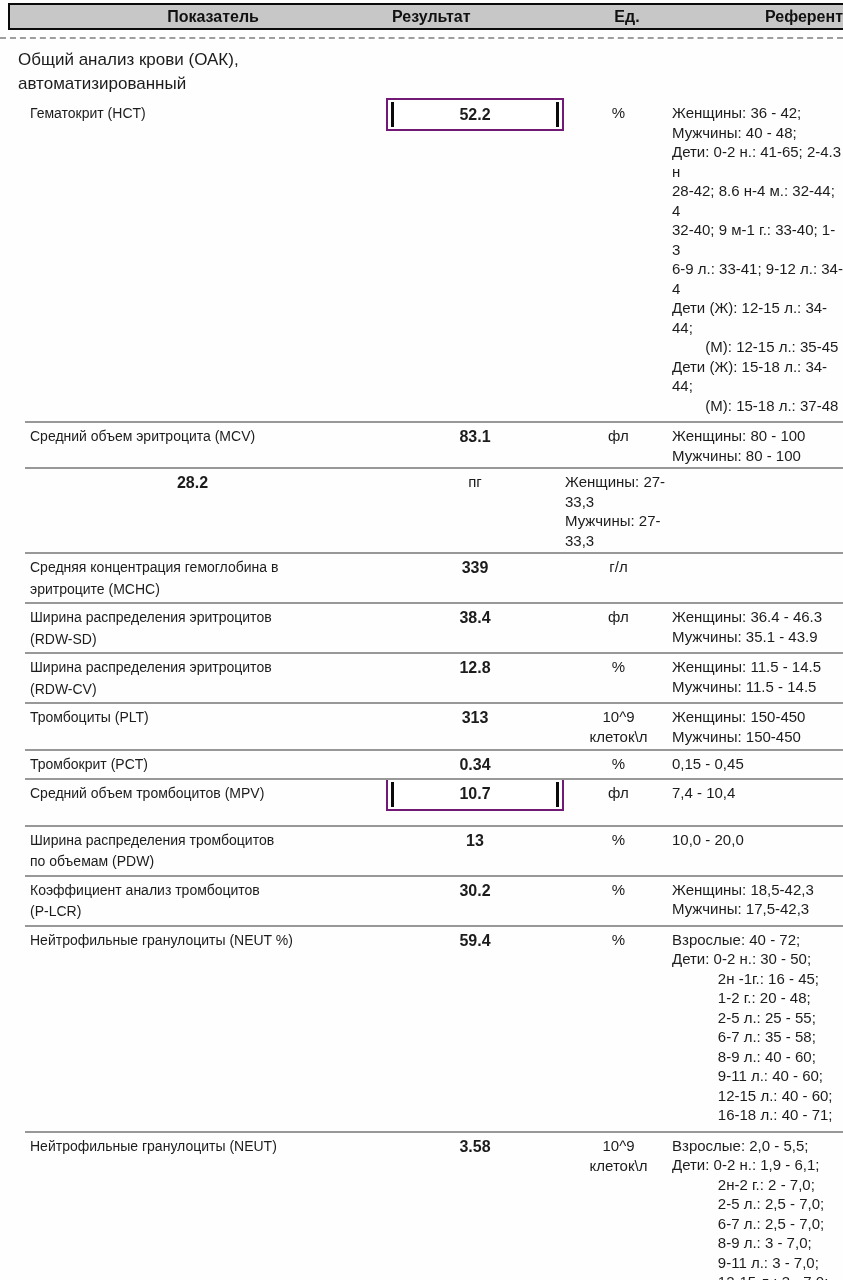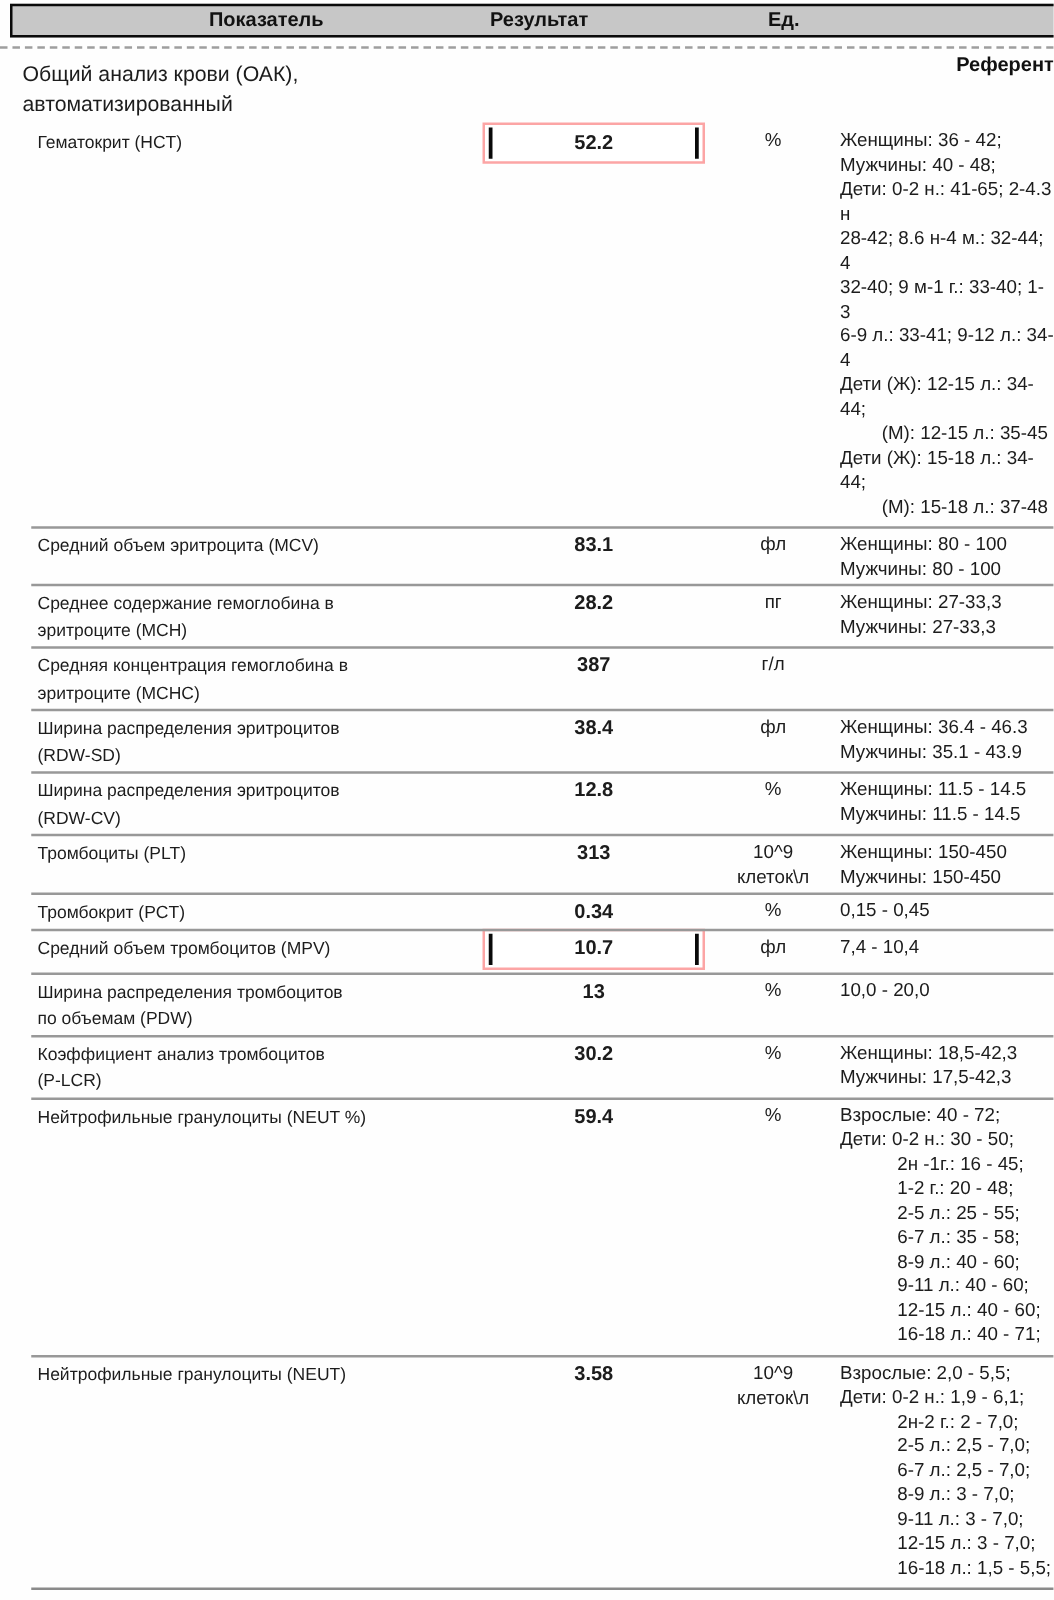--- a/index.html
+++ b/index.html
@@ -28,21 +28,21 @@
   .thead span {
     position: absolute;
     top: 3px;
     font-size: 16px;
     font-weight: bold;
     color: #111;
   }
   .th-indicator { left: 0;   width: 382px; text-align: center; margin-left: 12px; }
   .th-result    { left: 382px; width: 180px; text-align: left; }
   .th-units     { left: 562px; width: 110px; text-align: center; }
-  .th-reference { right: 2px; text-align: right; margin-top: 36px; }
+  .th-reference { right: 2px; text-align: right; }
   .dashed-line {
     margin-top: 7px;
     border-top: 2px dashed #9e9e9e;
     height: 0;
   }
   
   .section-title {
     margin: 9px 0 0 18px;
     font-size: 17px;
     font-weight: normal;
@@ -92,22 +92,22 @@
     font-size: 15px;
     line-height: 19.5px;
     white-space: pre-wrap;
   }
   
   .flag-box {
     display: flex;
     align-items: stretch;
     width: 178px;
     height: 33px;
-    margin: -5px auto 0 auto;
-    border: 2px solid #fca5a5;
+    margin: -5px auto 12px auto;
+    border: 2px solid #701a75;
     padding: 2px 3px;
     background: #fff;
   }
   .flag-box-inner {
     flex: 1;
     border-left: 3px solid #0a0a0a;
     border-right: 3px solid #0a0a0a;
     display: flex;
     align-items: center;
     justify-content: center;
@@ -161,37 +161,35 @@
     <div class="cell result">
       
       <span class="plain-result">83.1</span>
     </div>
     <div class="cell units">фл</div>
     <div class="cell ref">Женщины: 80 - 100
 Мужчины: 80 - 100</div>
   </div>
 
   <div class="row">
-    <div class="cell name">Среднее содержание гемоглобина в
-эритроците (MCH)</div>
     <div class="cell result">
       
       <span class="plain-result">28.2</span>
     </div>
     <div class="cell units">пг</div>
     <div class="cell ref">Женщины: 27-33,3
 Мужчины: 27-33,3</div>
   </div>
 
   <div class="row">
     <div class="cell name">Средняя концентрация гемоглобина в
 эритроците (MCHC)</div>
     <div class="cell result">
       
-      <span class="plain-result">387</span>
+      <span class="plain-result">339</span>
     </div>
     <div class="cell units">г/л</div>
   </div>
 
   <div class="row">
     <div class="cell name">Ширина распределения эритроцитов
 (RDW-SD)</div>
     <div class="cell result">
       
       <span class="plain-result">38.4</span>

